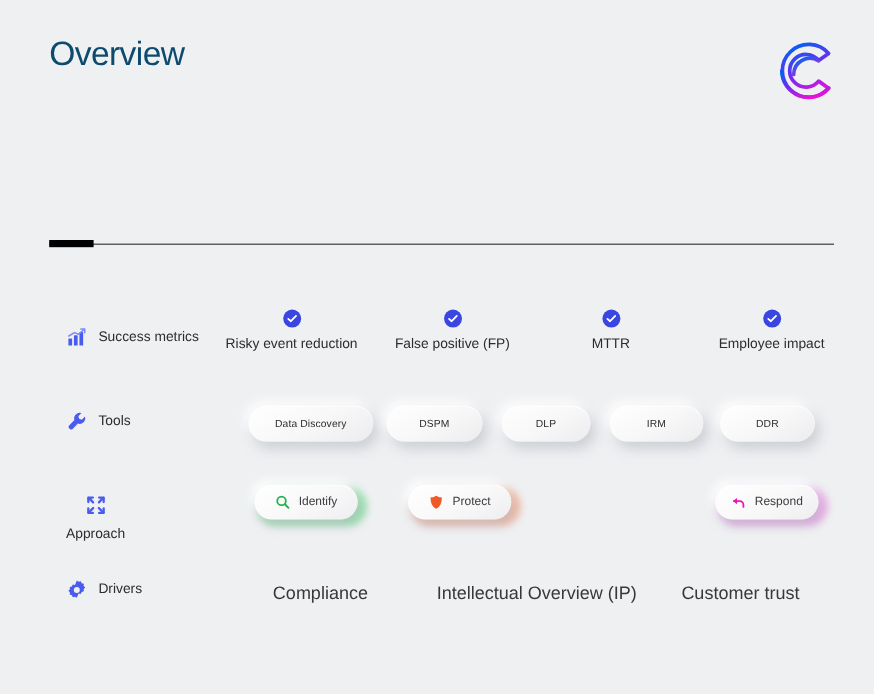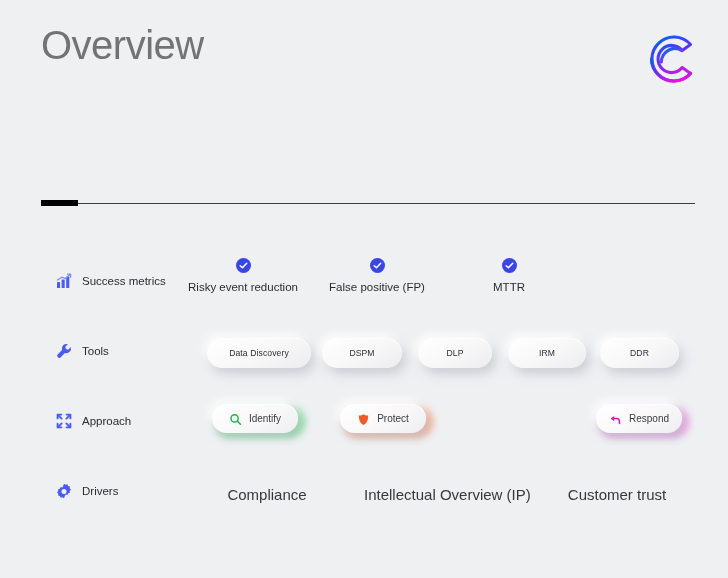--- a/index.html
+++ b/index.html
@@ -14,24 +14,24 @@
     color: #202124;
     overflow: hidden;
     position: relative;
   }
 
   
   .slide-title {
     position: absolute;
     left: 41px;
     top: 20px;
-    font-size: 40px;
+    font-size: 28px;
     font-weight: 400;
     letter-spacing: -0.5px;
-    color: #737373;
+    color: #0c4a6e;
     line-height: 50px;
   }
 
   .brand-logo {
     position: absolute;
     right: 24px;
     top: 26px;
     width: 66px;
     height: 66px;
   }
@@ -84,21 +84,21 @@
     white-space: nowrap;
   }
   .row-label .ricon {
     width: 18px;
     height: 18px;
     display: block;
     flex: 0 0 18px;
   }
   .row-metrics  { top: 272px; }
   .row-tools    { top: 342px; }
-  .row-approach { top: 412px; }
+  .row-approach { top: 412px; flex-direction: column; }
   .row-drivers  { top: 482px; }
 
   
   .metric {
     position: absolute;
     top: 258px;
     width: 120px;
     text-align: center;
   }
   .metric .check {
@@ -306,20 +306,28 @@
 
   <div class="metric" style="left:449px">
     <span class="check">
       <svg viewBox="0 0 9 9" aria-hidden="true">
           <path d="M1.2 4.7 L3.4 6.7 L7.7 2.2" fill="none" stroke="#ffffff" stroke-width="1.5" stroke-linecap="round" stroke-linejoin="round"></path>
         </svg>
     </span>
     <div class="mtext">MTTR</div>
   </div>
 
+  <div class="metric" style="left:583px">
+    <span class="check">
+      <svg viewBox="0 0 9 9" aria-hidden="true">
+          <path d="M1.2 4.7 L3.4 6.7 L7.7 2.2" fill="none" stroke="#ffffff" stroke-width="1.5" stroke-linecap="round" stroke-linejoin="round"></path>
+        </svg>
+    </span>
+    <div class="mtext">Employee impact</div>
+  </div>
 
   <div class="tool-pill" style="left:207px;width:104px">
     <span class="tlabel">Data Discovery</span>
   </div>
   <div class="tool-pill" style="left:322px;width:80px">
     <span class="tlabel">DSPM</span>
   </div>
   <div class="tool-pill" style="left:418px;width:74px">
     <span class="tlabel">DLP</span>
   </div>

